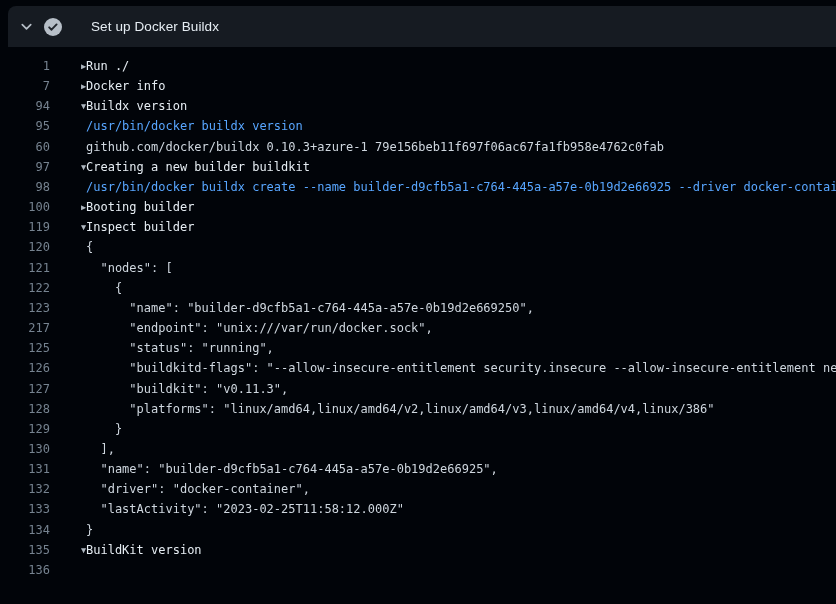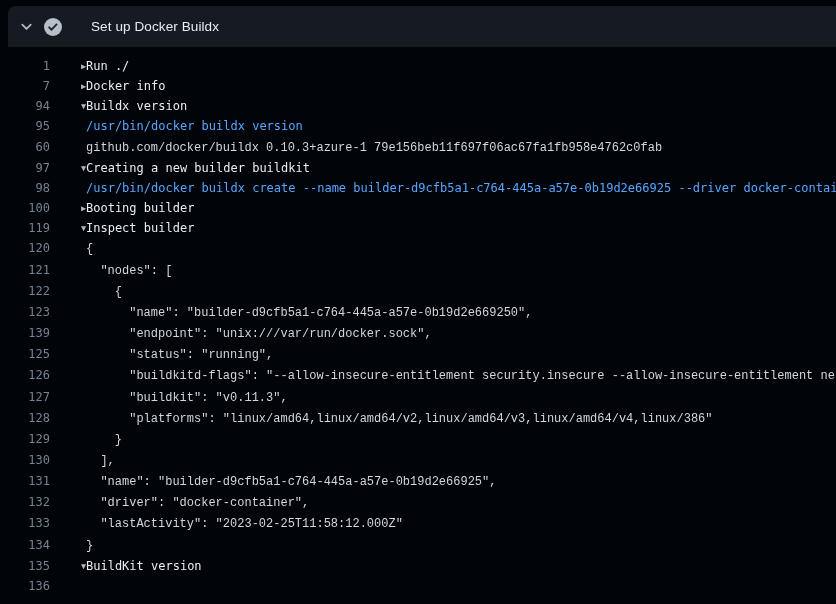--- a/index.html
+++ b/index.html
@@ -33,21 +33,21 @@
     user-select:none;cursor:pointer;
   }
   .content{margin-left:18px;text-align:right;}
   .toggle{
     display:inline-block;width:18px;color:var(--toggle);
     font-size:8.5px;vertical-align:1px;cursor:pointer;
   }
   .group-expanded .txt,.group-collapsed .txt{color:var(--group-text);}
   .group-expanded,.group-collapsed{cursor:pointer;}
   .command .txt{color:var(--command);}
-  .output .txt{color:var(--output-text);font-family:Liberation Mono, monospace;}
+  .output .txt{color:var(--output-text);}
 </style>
 </head>
 <body>
 
 <div class="step-header">
   <span class="chev">
     <svg width="15" height="15" viewBox="0 0 16 16">
       <path d="M3.5 6l4.5 4.5L12.5 6" stroke="currentColor" stroke-width="1.8" fill="none" stroke-linecap="round" stroke-linejoin="round"></path>
     </svg>
   </span>
@@ -67,21 +67,21 @@
     <div class="row command"><span class="num">95</span><span class="content"><span class="toggle"></span><span class="txt">/usr/bin/docker buildx version</span></span></div>
     <div class="row output"><span class="num">60</span><span class="content"><span class="toggle"></span><span class="txt">github.com/docker/buildx 0.10.3+azure-1 79e156beb11f697f06ac67fa1fb958e4762c0fab</span></span></div>
     <div class="row group-expanded"><span class="num">97</span><span class="content"><span class="toggle">▼</span><span class="txt">Creating a new builder buildkit</span></span></div>
     <div class="row command"><span class="num">98</span><span class="content"><span class="toggle"></span><span class="txt">/usr/bin/docker buildx create --name builder-d9cfb5a1-c764-445a-a57e-0b19d2e66925 --driver docker-container</span></span></div>
     <div class="row group-collapsed"><span class="num">100</span><span class="content"><span class="toggle">▶</span><span class="txt">Booting builder</span></span></div>
     <div class="row group-expanded"><span class="num">119</span><span class="content"><span class="toggle">▼</span><span class="txt">Inspect builder</span></span></div>
     <div class="row output"><span class="num">120</span><span class="content"><span class="toggle"></span><span class="txt">{</span></span></div>
     <div class="row output"><span class="num">121</span><span class="content"><span class="toggle"></span><span class="txt">  "nodes": [</span></span></div>
     <div class="row output"><span class="num">122</span><span class="content"><span class="toggle"></span><span class="txt">    {</span></span></div>
     <div class="row output"><span class="num">123</span><span class="content"><span class="toggle"></span><span class="txt">      "name": "builder-d9cfb5a1-c764-445a-a57e-0b19d2e669250",</span></span></div>
-    <div class="row output"><span class="num">139</span><span class="content"><span class="toggle"></span><span class="txt">      "endpoint": "unix:///var/run/docker.sock",</span></span></div>
+    <div class="row output"><span class="num">217</span><span class="content"><span class="toggle"></span><span class="txt">      "endpoint": "unix:///var/run/docker.sock",</span></span></div>
     <div class="row output"><span class="num">125</span><span class="content"><span class="toggle"></span><span class="txt">      "status": "running",</span></span></div>
     <div class="row output"><span class="num">126</span><span class="content"><span class="toggle"></span><span class="txt">      "buildkitd-flags": "--allow-insecure-entitlement security.insecure --allow-insecure-entitlement network.host",</span></span></div>
     <div class="row output"><span class="num">127</span><span class="content"><span class="toggle"></span><span class="txt">      "buildkit": "v0.11.3",</span></span></div>
     <div class="row output"><span class="num">128</span><span class="content"><span class="toggle"></span><span class="txt">      "platforms": "linux/amd64,linux/amd64/v2,linux/amd64/v3,linux/amd64/v4,linux/386"</span></span></div>
     <div class="row output"><span class="num">129</span><span class="content"><span class="toggle"></span><span class="txt">    }</span></span></div>
     <div class="row output"><span class="num">130</span><span class="content"><span class="toggle"></span><span class="txt">  ],</span></span></div>
     <div class="row output"><span class="num">131</span><span class="content"><span class="toggle"></span><span class="txt">  "name": "builder-d9cfb5a1-c764-445a-a57e-0b19d2e66925",</span></span></div>
     <div class="row output"><span class="num">132</span><span class="content"><span class="toggle"></span><span class="txt">  "driver": "docker-container",</span></span></div>
     <div class="row output"><span class="num">133</span><span class="content"><span class="toggle"></span><span class="txt">  "lastActivity": "2023-02-25T11:58:12.000Z"</span></span></div>
     <div class="row output"><span class="num">134</span><span class="content"><span class="toggle"></span><span class="txt">}</span></span></div>

